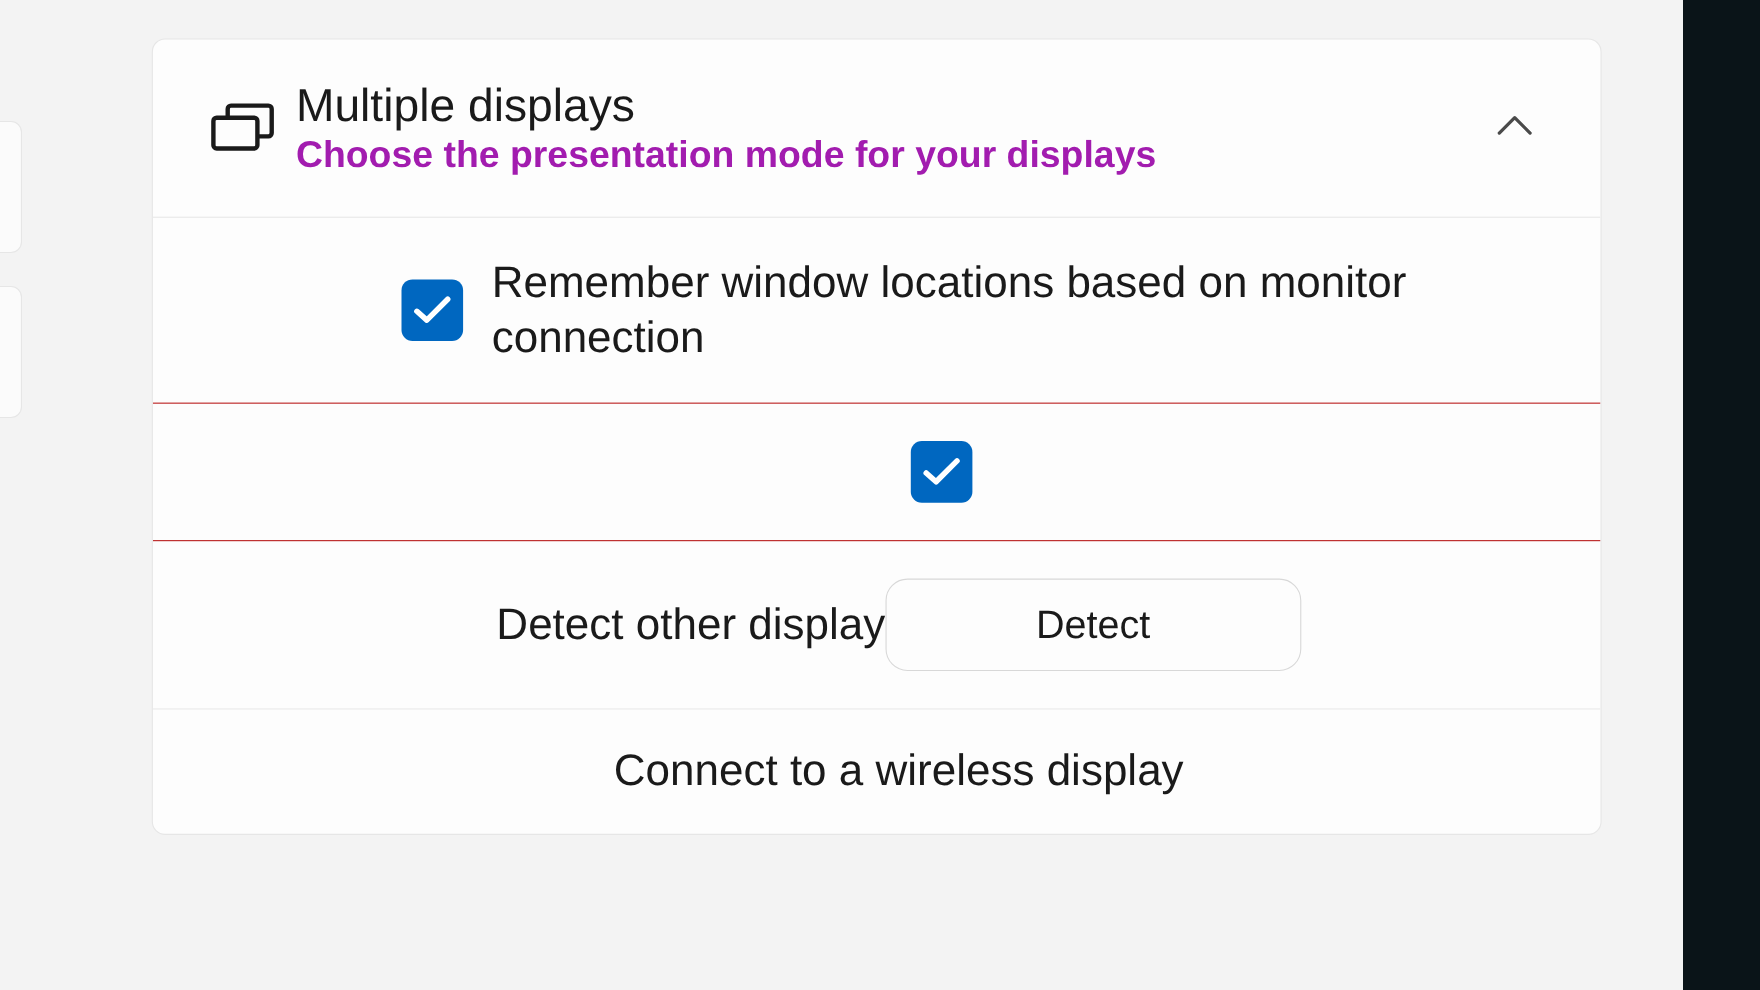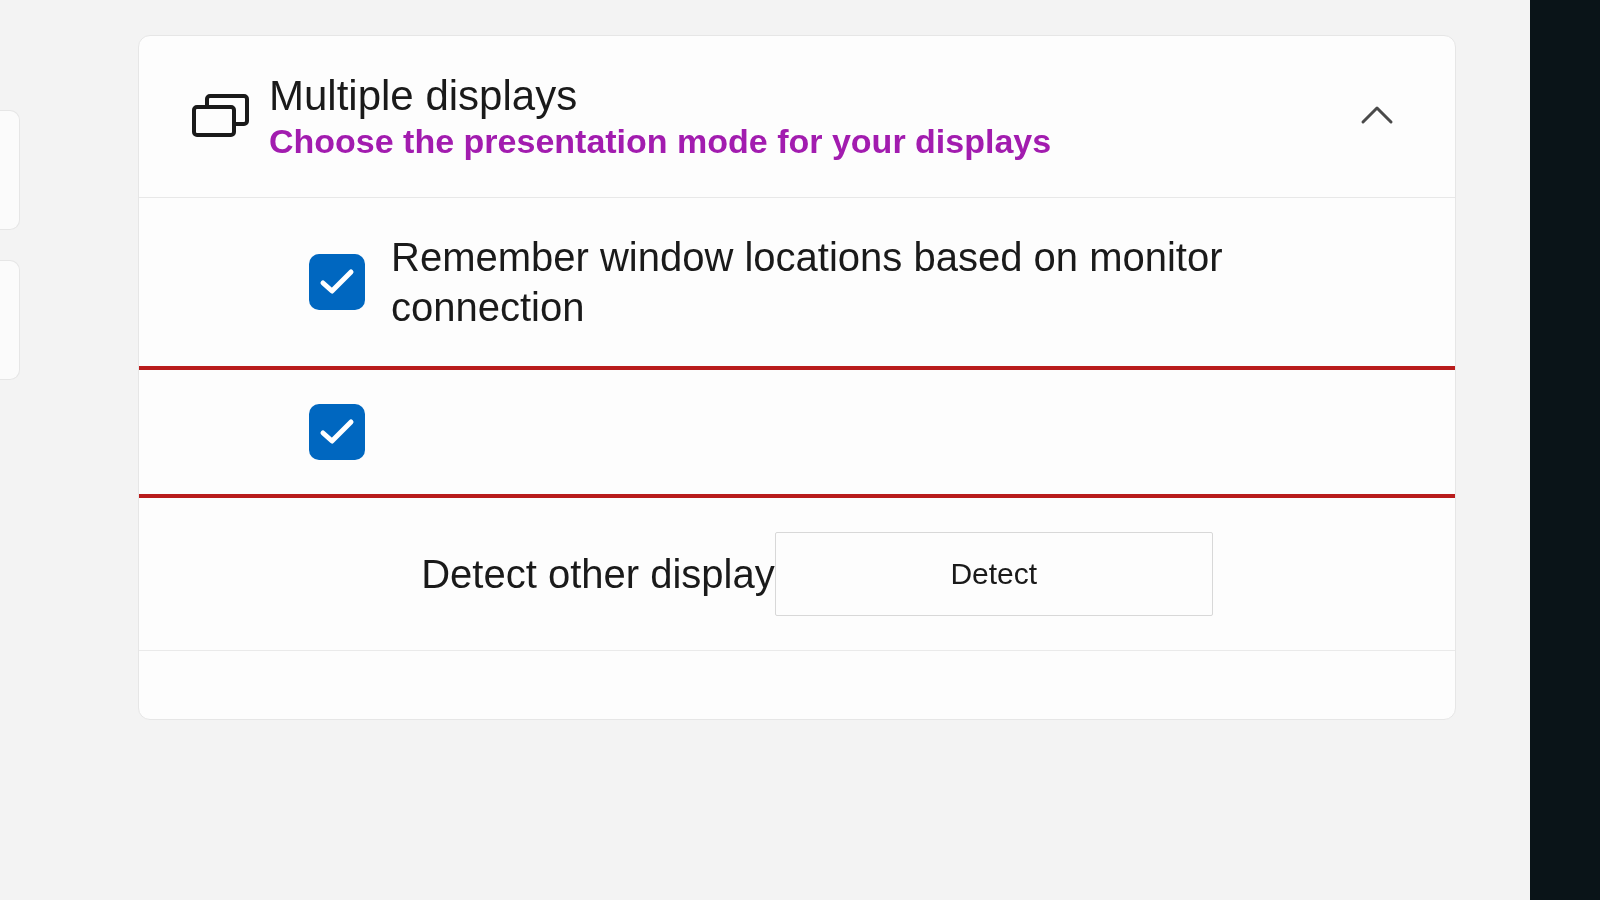--- a/index.html
+++ b/index.html
@@ -56,21 +56,22 @@
     color: #a21caf;
     margin-top: 2px;
   }
   .chevron {
     margin-right: 8px;
   }
   .row {
     display: flex;
     align-items: center;
     padding: 34px 52px 34px 170px;
-    border-bottom: 4px solid #b91c1c;
+    border-bottom: 1px solid #b91c1c;
+    justify-content: center;
   }
   .row:last-child { border-bottom: none; }
   .checkbox {
     width: 56px;
     height: 56px;
     border-radius: 10px;
     background: #0067c0;
     flex-shrink: 0;
     display: flex;
     align-items: center;
@@ -92,26 +93,26 @@
     padding: 34px 130px 34px 170px;
     border-bottom: 1px solid #eaeaea;
   }
   .action-row:last-child { border-bottom: none; }
   .action-label {
     font-size: 40px;
     font-weight: 400;
     color: #1a1a1a;
   }
   .action-button {
-    width: 438px;
+    width: 378px;
     height: 84px;
     border: 1px solid #d8d8d8;
-    border-radius: 2px;
+    border-radius: 20px;
     background: #fdfdfd;
-    font-size: 30px;
+    font-size: 36px;
     font-weight: 400;
     color: #1a1a1a;
     cursor: pointer;
     font-family: inherit;
   }
   .sidebar-stub {
     position: absolute;
     left: 0;
     top: 110px;
     width: 20px;
@@ -177,15 +178,16 @@
       </svg>
     </div>
   </div>
 
   <div class="action-row">
     <div class="action-label">Detect other display</div>
     <button class="action-button">Detect</button>
   </div>
 
   <div class="action-row">
+    <div class="action-label">Connect to a wireless display</div>
   </div>
 
 </div>
 
 </body></html>

